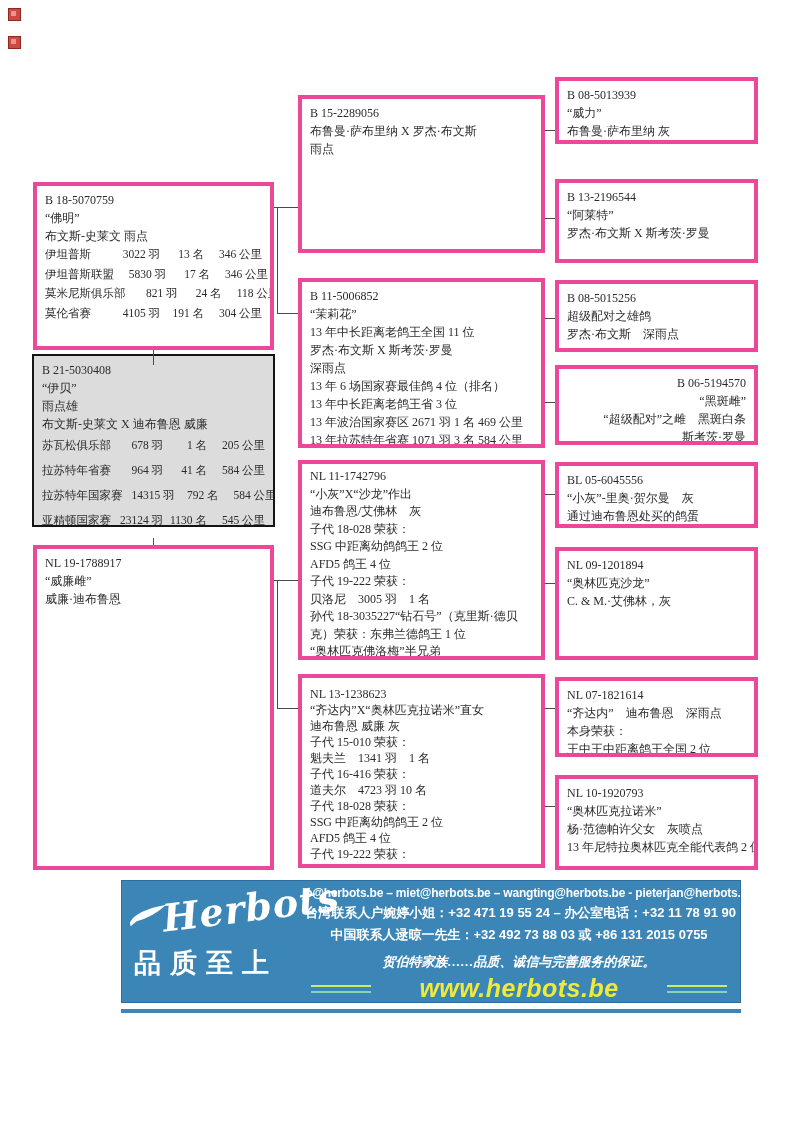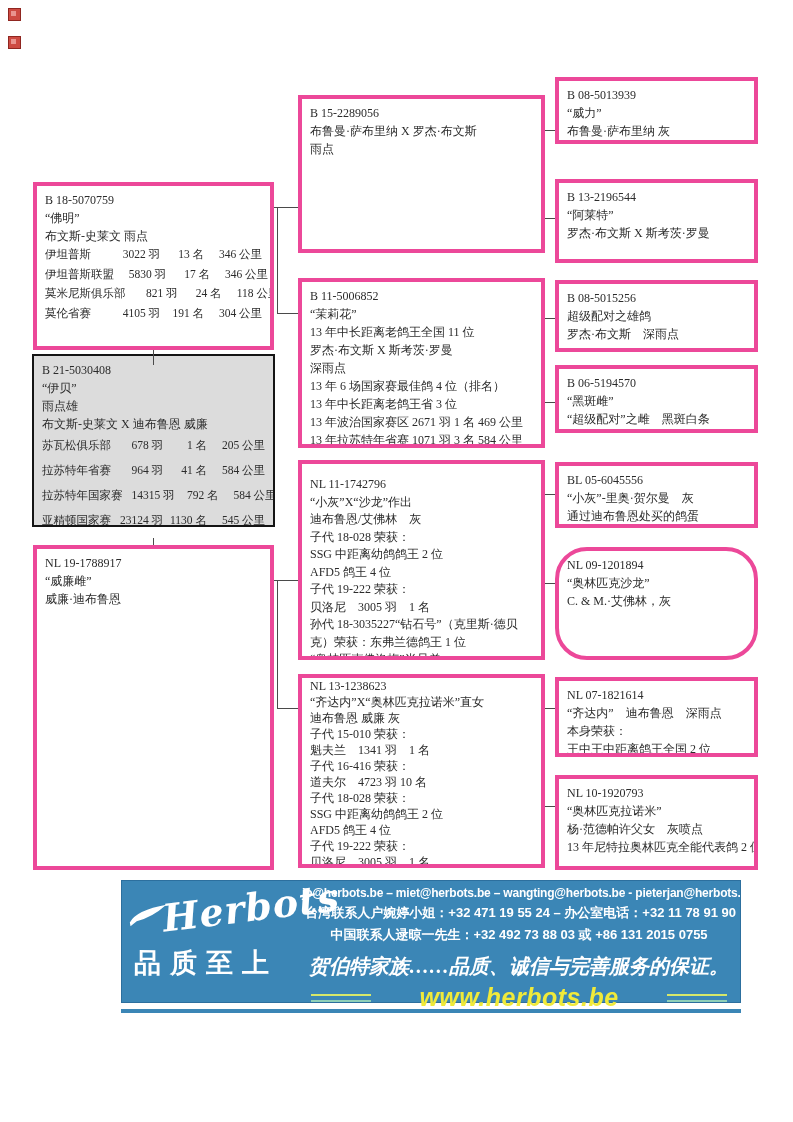--- a/index.html
+++ b/index.html
@@ -16,37 +16,37 @@
   .pbox{position:absolute;border:4px solid #ec4899;background:#ffffff;box-sizing:border-box;
         padding:5px 8px 4px 8px;font-size:12px;line-height:18px;overflow:hidden;}
   .pbox .line{white-space:nowrap;}
   .pbox .row{display:flex;gap:2px;white-space:nowrap;font-size:11.5px;}
   .pbox .row .c0{flex:1 1 auto;}
   .pbox .row .c1{min-width:50px;text-align:right;}
   .pbox .row .c2{min-width:42px;text-align:right;}
   .pbox .row .c3{min-width:56px;text-align:right;}
   .pbox.highlight{background:#dcdcdc;border:2px solid #141414;}
   .pbox.highlight .row{line-height:25px;}
-  .pbox.tight{line-height:16px;padding-top:0;}
-  .pbox.mid{line-height:17.5px;padding-top:12px;}
+  .pbox.tight{line-height:16px;padding-top:8px;}
+  .pbox.mid{line-height:17.5px;padding-top:4px;}
 
   #box-b18 {left:33px; top:182px; width:241px; height:168px;}
   #box-b18 .row{line-height:19.5px;}
   #box-b21 {left:32px; top:354px; width:243px; height:173px;}
   #box-nl19{left:33px; top:545px; width:241px; height:325px;}
   #box-b15 {left:298px;top:95px;  width:247px; height:158px;}
   #box-b11 {left:298px;top:278px; width:247px; height:170px;}
   #box-nl11{left:298px;top:460px; width:247px; height:200px;}
   #box-nl13{left:298px;top:674px; width:247px; height:194px;}
   #box-b08a{left:555px;top:77px;  width:203px; height:67px;}
   #box-b13 {left:555px;top:179px; width:203px; height:84px;}
   #box-b08b{left:555px;top:280px; width:203px; height:72px;}
-  #box-b06 {left:555px;top:365px; width:203px; height:68px;}
+  #box-b06 {left:555px;top:365px; width:203px; height:80px;text-align:right;}
   #box-bl05{left:555px;top:462px; width:203px; height:66px;}
-  #box-nl09{left:555px;top:547px; width:203px; height:113px;border-radius:32px;}
+  #box-nl09{left:555px;top:547px; width:203px; height:113px;}
   #box-nl07{left:555px;top:677px; width:203px; height:80px;}
   #box-nl10{left:555px;top:775px; width:203px; height:95px;}
 
   
   .conn{position:absolute;background:#4a4a4a;}
 
   
   #banner{position:absolute;left:121px;top:880px;width:620px;height:123px;
           background:#3b86b6;border:1px solid #2c6f9e;box-sizing:border-box;color:#ffffff;
           font-family:"Liberation Sans","DejaVu Sans",sans-serif;}
@@ -54,21 +54,21 @@
   #logo{position:absolute;left:10px;top:2px;width:170px;height:118px;}
   #logo-feather{position:absolute;left:-4px;top:22px;width:42px;height:22px;transform:rotate(-10deg);}
   #logo-text{position:absolute;left:30px;top:2px;font-family:"DejaVu Serif","Liberation Serif",serif;
              font-style:italic;font-weight:bold;font-size:38px;transform:rotate(-7deg);letter-spacing:1px;}
   #logo-sub{position:absolute;left:2px;top:62px;font-size:27px;font-weight:bold;letter-spacing:9px;
             font-family:"Liberation Serif","DejaVu Serif",serif;white-space:nowrap;}
   #banner-right{position:absolute;left:180px;top:5px;right:4px;}
   .b-line1{font-size:12px;font-weight:bold;text-align:right;white-space:nowrap;letter-spacing:-0.2px;}
   .b-line2{font-size:13px;font-weight:bold;text-align:right;white-space:nowrap;margin-top:4px;}
   .b-line3{font-size:13px;font-weight:bold;text-align:center;white-space:nowrap;margin-top:4px;}
-  .b-slogan{font-size:20px;font-style:italic;font-weight:bold;text-align:center;margin-top:9px;
+  .b-slogan{font-size:13px;font-style:italic;font-weight:bold;text-align:center;margin-top:9px;
             font-family:"Liberation Serif","DejaVu Serif",serif;white-space:nowrap;}
   .b-www-row{display:flex;justify-content:center;align-items:center;gap:48px;margin-top:3px;}
   .dbl-line{width:60px;height:8px;border-top:2px solid #d6e76a;border-bottom:2px solid #8fd0b8;box-sizing:border-box;}
   .b-www{font-size:25px;font-weight:bold;font-style:italic;color:#f0ea3a;letter-spacing:0.5px;}
 </style>
 </head>
 <body>
 
 <div id="page">
 

